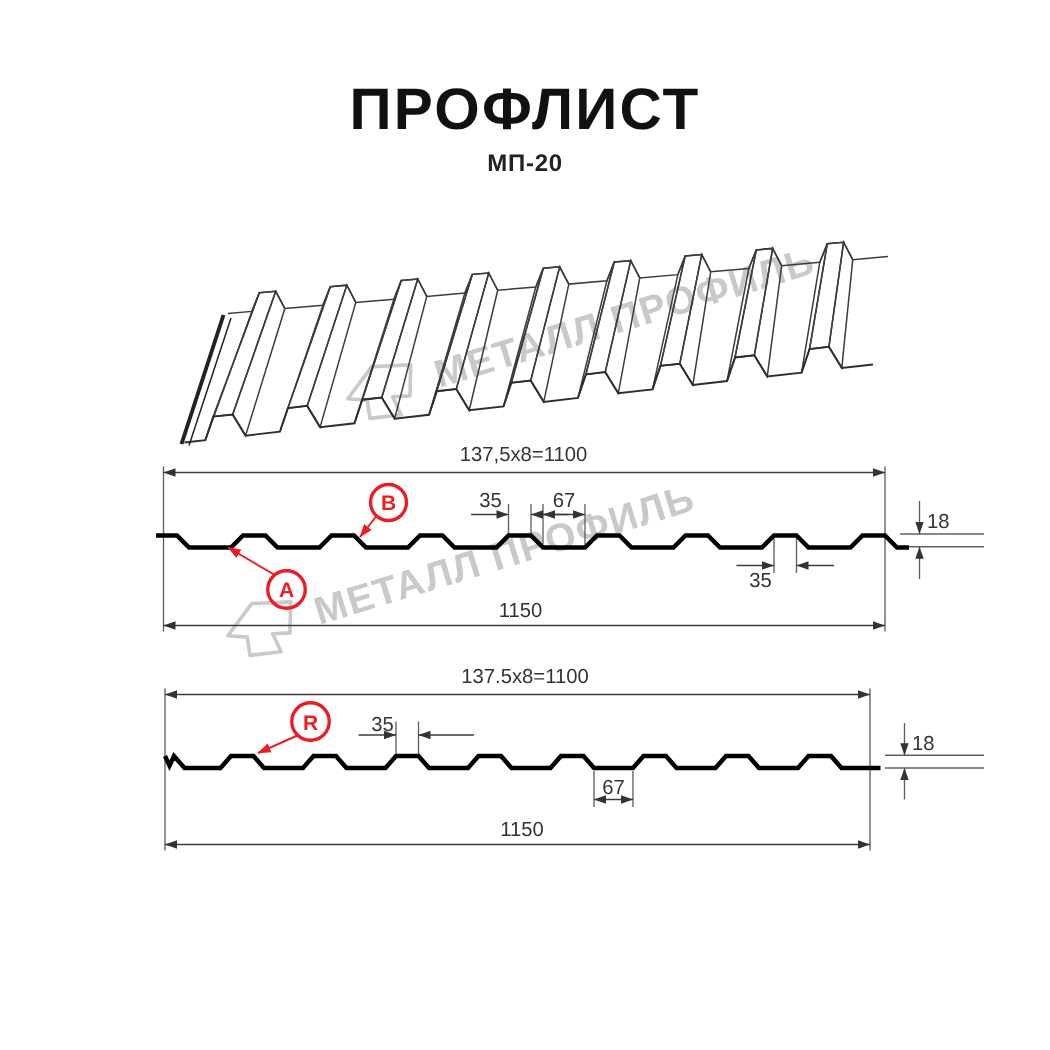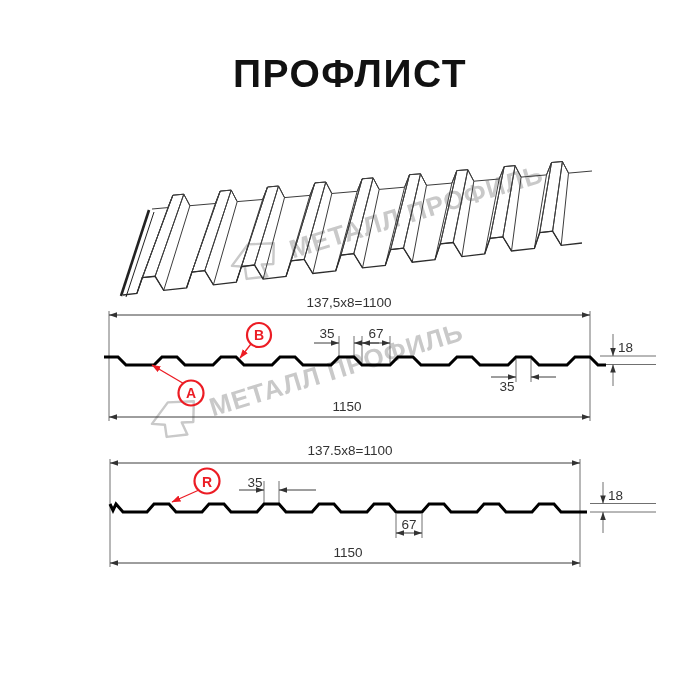--- a/index.html
+++ b/index.html
@@ -23,20 +23,21 @@
   .rl{font:bold 14px "Liberation Sans",sans-serif;fill:#ec1c24;text-anchor:middle;}
   .rc{fill:none;stroke:#ec1c24;stroke-width:2.2;}
   .leader{stroke:#ec1c24;stroke-width:1.3;}
 </style>
 </head>
 <body>
 
 <div class="page">
 
   <div class="title">ПРОФЛИСТ</div>
+  <div class="subtitle">МП-20</div>
 
   <div class="watermark wm1">
     <svg class="wm-logo" width="56" height="46" viewBox="0 0 60 48">
       <polygon points="5,22 28,5 55,12 48,33 36,30 38,44 16,40 18,27" fill="none" stroke="#c9c9c9" stroke-width="2.6" stroke-linejoin="round"></polygon>
     </svg>
     <span class="wm-text">МЕТАЛЛ ПРОФИЛЬ</span>
   </div>
 
   <div class="watermark wm2">
     <svg class="wm-logo" width="56" height="46" viewBox="0 0 60 48">

